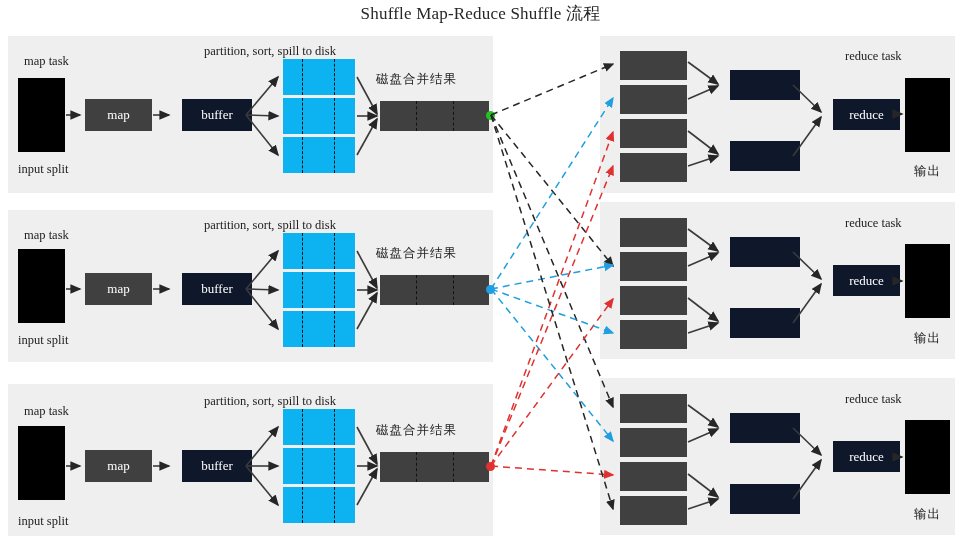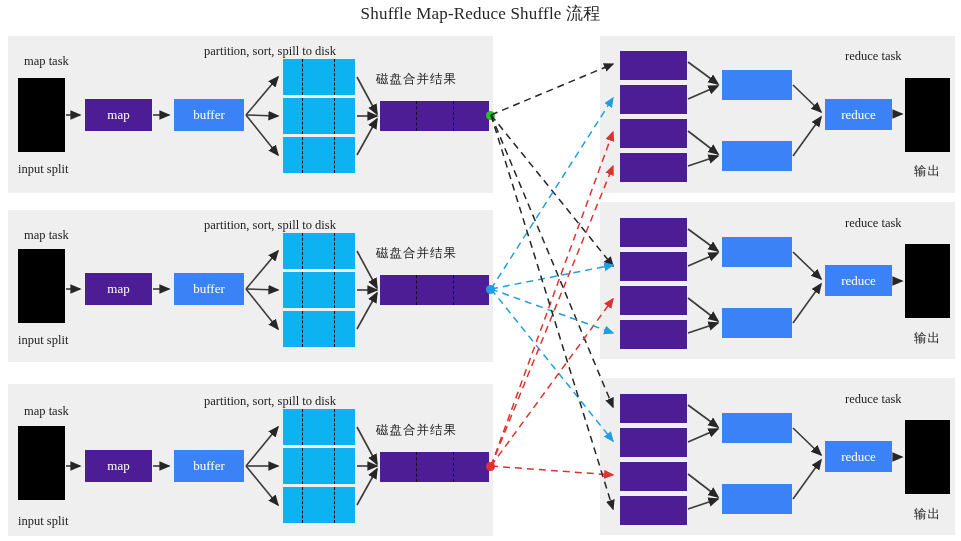--- a/index.html
+++ b/index.html
@@ -5,22 +5,22 @@
   html,body{margin:0;padding:0;background:#ffffff;}
   body{width:961px;height:541px;position:relative;overflow:hidden;
        font-family:"Liberation Serif","DejaVu Serif",serif;color:#1a1a1a;}
   .title{position:absolute;left:0;top:2px;width:961px;text-align:center;
          font-size:17px;color:#262626;letter-spacing:.2px;}
   .panel{position:absolute;background:#efefef;}
   .lbl{position:absolute;font-size:12.5px;color:#222;white-space:nowrap;}
   .lbl.cn{font-size:12.5px;letter-spacing:1px;}
   .box{position:absolute;}
   .black{background:#000000;}
-  .green{background:#4c1d95;}
-  .orange{background:#3b82f6;}
+  .green{background:#404040;}
+  .orange{background:#0f172a;margin-left:8px;}
   .cyan{background:#0db2f0;}
   .boxtxt{position:absolute;inset:0;display:flex;align-items:center;
           justify-content:center;color:#ffffff;font-size:13px;}
   .vdash{position:absolute;top:0;bottom:0;width:0;
          border-left:1.6px dashed #111;}
   .greendot{position:absolute;width:9px;height:9px;border-radius:50%;
             background:#22c322;}
   svg.ov{position:absolute;left:0;top:0;width:961px;height:541px;
          pointer-events:none;overflow:visible;}
 </style>

